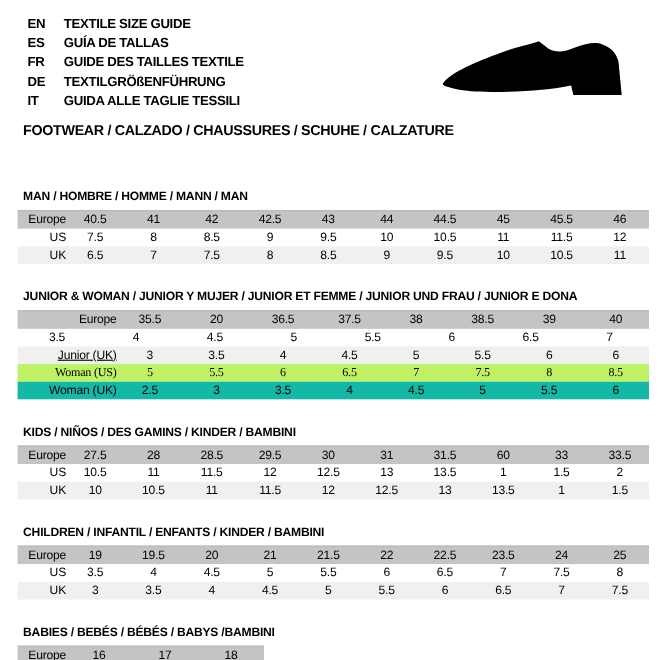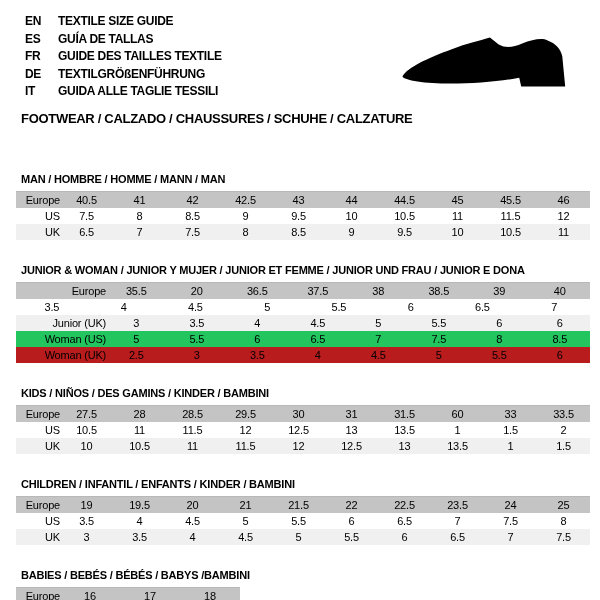--- a/index.html
+++ b/index.html
@@ -114,42 +114,42 @@
           <div class="tcell">3.5</div>
           <div class="tcell">4</div>
           <div class="tcell">4.5</div>
           <div class="tcell">5</div>
           <div class="tcell">5.5</div>
           <div class="tcell">6</div>
           <div class="tcell">6.5</div>
           <div class="tcell">7</div>
         </div>
         <div class="trow" style="background: rgb(240, 240, 240);">
-          <div class="tcell tlabel" style="width: 90px;">Junior (UK)</div>
-          <div class="tcell">3</div>
-          <div class="tcell">3.5</div>
-          <div class="tcell">4</div>
-          <div class="tcell">4.5</div>
-          <div class="tcell">5</div>
-          <div class="tcell">5.5</div>
-          <div class="tcell">6</div>
-          <div class="tcell">6</div>
-        </div>
-        <div class="trow" style="background: #22c55e;">
+          <div class="tcell tlabel" style="width: 90px; text-decoration: underline;">Junior (UK)</div>
+          <div class="tcell">3</div>
+          <div class="tcell">3.5</div>
+          <div class="tcell">4</div>
+          <div class="tcell">4.5</div>
+          <div class="tcell">5</div>
+          <div class="tcell">5.5</div>
+          <div class="tcell">6</div>
+          <div class="tcell">6</div>
+        </div>
+        <div class="trow" style="background: #bef264; font-family: Liberation Serif, serif;">
           <div class="tcell tlabel" style="width: 90px;">Woman (US)</div>
           <div class="tcell">5</div>
           <div class="tcell">5.5</div>
           <div class="tcell">6</div>
           <div class="tcell">6.5</div>
           <div class="tcell">7</div>
           <div class="tcell">7.5</div>
           <div class="tcell">8</div>
           <div class="tcell">8.5</div>
         </div>
-        <div class="trow" style="background: #b91c1c;">
+        <div class="trow" style="background: #14b8a6;">
           <div class="tcell tlabel" style="width: 90px;">Woman (UK)</div>
           <div class="tcell">2.5</div>
           <div class="tcell">3</div>
           <div class="tcell">3.5</div>
           <div class="tcell">4</div>
           <div class="tcell">4.5</div>
           <div class="tcell">5</div>
           <div class="tcell">5.5</div>
           <div class="tcell">6</div>
         </div>

